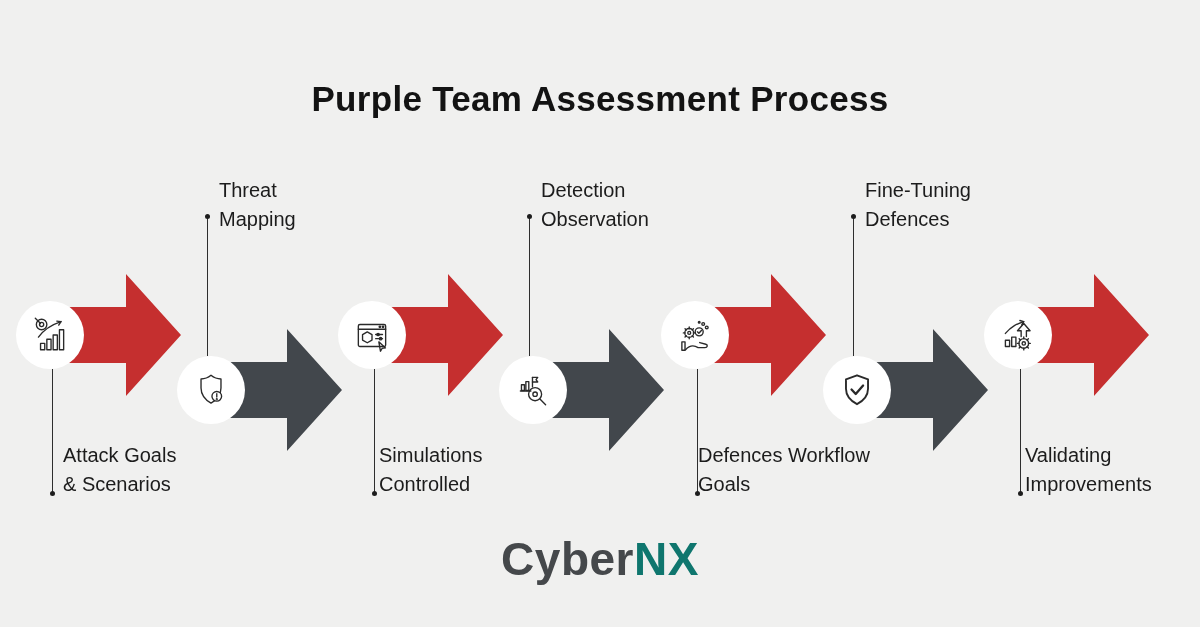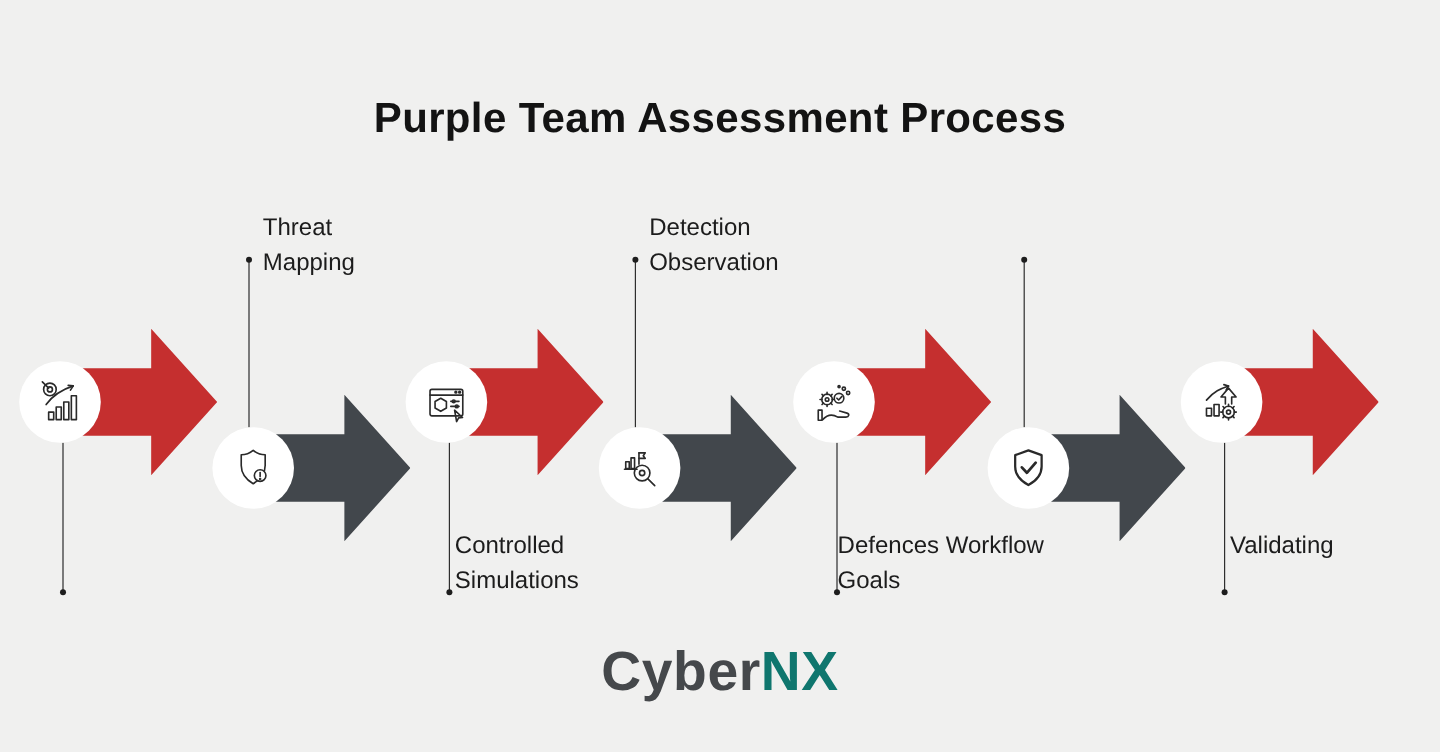--- a/index.html
+++ b/index.html
@@ -48,20 +48,24 @@
   <div class="circle" style="left:16px;top:301px">
     <svg class="icon" width="42" height="42" viewBox="0 0 40 40">
       <path d="M11 28 h4 v6 h-4 z M17 24 h4 v10 h-4 z M23 20 h4 v14 h-4 z M29 15 h4 v19 h-4 z"></path>
       <path d="M9 22 C 14 15 22 10 30.5 7.2"></path>
       <path d="M26.5 6.8 L30.5 7.2 L28.3 10.6"></path>
       <circle cx="12" cy="10" r="5"></circle>
         <circle cx="12" cy="10" r="2"></circle>
       <path d="M6 4 L11 9"></path>
     </svg>
   </div>
+  <div class="label" style="left:63px;top:441px">
+    <div>Attack Goals</div>
+    <div>&amp; Scenarios</div>
+  </div>
 
   <div class="arrow dark" style="left:211px;top:329px"></div>
   <div class="vline" style="left:207px;top:217px;height:139px"></div>
   <div class="dot" style="left:205px;top:214px"></div>
   <div class="circle" style="left:177px;top:356px">
     <svg class="icon" width="42" height="42" viewBox="0 0 40 40">
       <path d="M20 6 c-3 2.5 -6.5 3.5 -9.5 3.5 v8.5 c0 7.5 4.5 11.5 9.5 14.5 c5 -3 9.5 -7 9.5 -14.5 v-8.5 c-3 0 -6.5 -1 -9.5 -3.5 z"></path>
       <circle cx="25.5" cy="26" r="4.6" fill="#ffffff"></circle>
       <path d="M25.5 23.6 v3.1"></path>
       <circle cx="25.5" cy="28.7" r="0.4" fill="#2a2a2a"></circle>
@@ -83,22 +87,22 @@
         <circle cx="30.5" cy="12.2" r="0.7"></circle>
       <path d="M15.5 17 l4.5 2.6 v5.2 l-4.5 2.6 l-4.5 -2.6 v-5.2 z"></path>
       <path d="M23.5 19.5 h6.5"></path>
         <circle cx="25.8" cy="19.5" r="1.1"></circle>
       <path d="M23.5 23.5 h6.5"></path>
         <circle cx="28.2" cy="23.5" r="1.1"></circle>
       <path d="M26.5 26.5 l6.3 5.8 l-3.1 0.3 l-1.6 2.9 z"></path>
     </svg>
   </div>
   <div class="label" style="left:379px;top:441px">
+    <div>Simulations</div>
     <div>Controlled</div>
-    <div>Simulations</div>
   </div>
 
   <div class="arrow dark" style="left:533px;top:329px"></div>
   <div class="vline" style="left:529px;top:217px;height:139px"></div>
   <div class="dot" style="left:527px;top:214px"></div>
   <div class="circle" style="left:499px;top:356px">
     <svg class="icon" width="42" height="42" viewBox="0 0 40 40">
       <rect x="9" y="15" width="2.8" height="5.5"></rect>
       <rect x="13.2" y="12" width="2.8" height="8.5"></rect>
       <path d="M19.5 8 v9"></path>
@@ -138,37 +142,42 @@
 
   <div class="arrow dark" style="left:857px;top:329px"></div>
   <div class="vline" style="left:853px;top:217px;height:139px"></div>
   <div class="dot" style="left:851px;top:214px"></div>
   <div class="circle" style="left:823px;top:356px">
     <svg class="icon" width="42" height="42" viewBox="0 0 40 40" style="stroke-width:1.8">
       <path d="M20 6 l10.5 3.8 v9 c0 7.3 -4.7 11.6 -10.5 14.7 c-5.8 -3.1 -10.5 -7.4 -10.5 -14.7 v-9 z"></path>
       <path d="M14.8 19.5 l4 4.3 l7 -8" style="stroke-width:2.2"></path>
     </svg>
   </div>
+  <div class="label" style="left:865px;top:176px">
+    <div>Fine-Tuning</div>
+    <div>Defences</div>
+  </div>
 
   <div class="arrow red" style="left:1018px;top:274px"></div>
   <div class="vline" style="left:1020px;top:369px;height:124px"></div>
   <div class="dot" style="left:1018px;top:491px"></div>
   <div class="circle" style="left:984px;top:301px">
     <svg class="icon" width="42" height="42" viewBox="0 0 40 40">
       <rect x="8" y="25" width="4" height="6"></rect>
       <rect x="14" y="22" width="4" height="9"></rect>
       <path d="M8 18.5 C 14 11.5 19 9.5 25.5 7.3"></path>
       <path d="M21.8 6.2 L25.5 7.3 L23.6 10.4"></path>
       <path d="M23 21.5 v-5.5 h-3.5 l6 -7 l6 7 h-3.5 v5.5"></path>
       <circle cx="25.5" cy="28" r="4.6"></circle>
       <circle cx="25.5" cy="28" r="1.6"></circle>
       <path d="M25.5 21.8 v1.7 M25.5 32.5 v1.7 M19.3 28 h1.7 M30 28 h1.7 M21.1 23.6 l1.2 1.2 M28.7 31.2 l1.2 1.2 M29.9 23.6 l-1.2 1.2 M22.3 31.2 l-1.2 1.2"></path>
     </svg>
   </div>
   <div class="label" style="left:1025px;top:441px">
     <div>Validating</div>
+    <div>Improvements</div>
   </div>
 
   <div class="logo">
     <span class="p1">Cyber</span><span class="p2">NX</span>
   </div>
 
 </div>
 
 </body></html>

